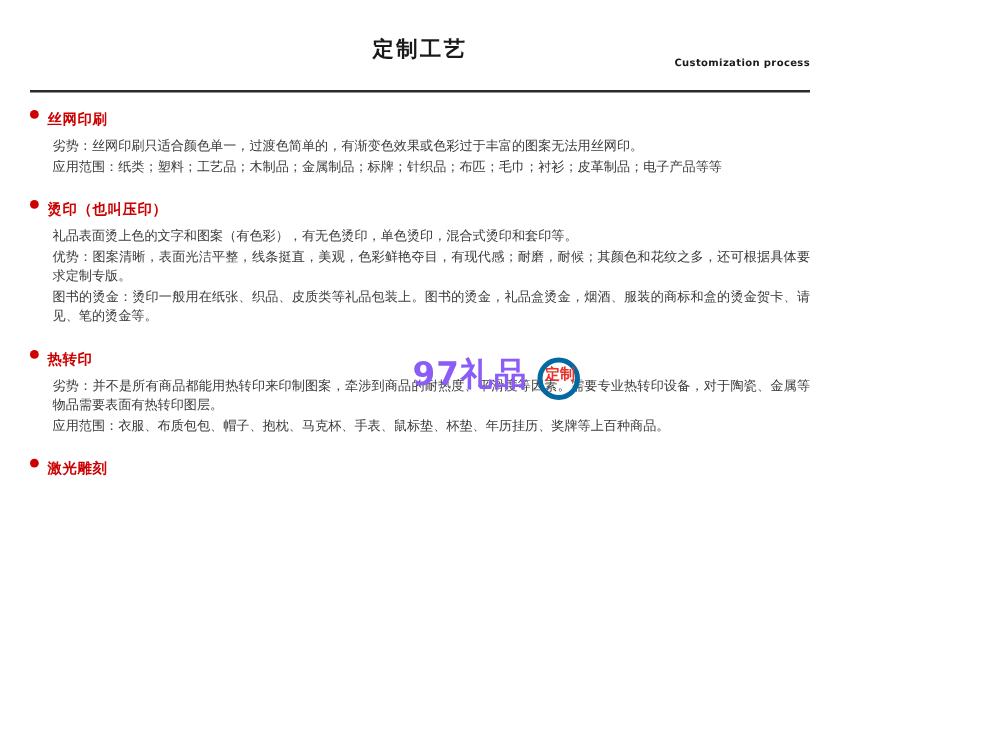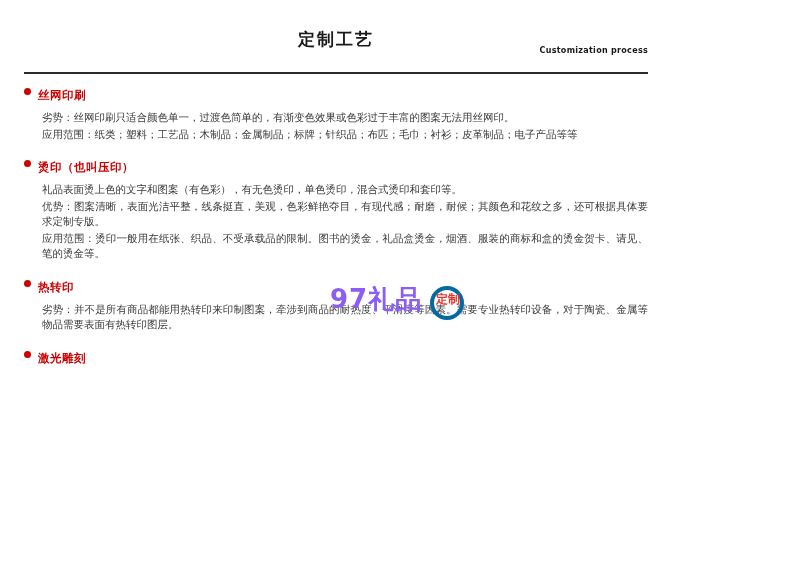--- a/index.html
+++ b/index.html
@@ -142,31 +142,32 @@
   </div>
 
   <div class="section">
     <div class="sec-head">
       <span class="bullet"></span>
       <span class="sec-title">烫印（也叫压印）</span>
     </div>
     <div class="sec-body">
       <p class="para">礼品表面烫上色的文字和图案（有色彩），有无色烫印，单色烫印，混合式烫印和套印等。</p>
       <p class="para">优势：图案清晰，表面光洁平整，线条挺直，美观，色彩鲜艳夺目，有现代感；耐磨，耐候；其颜色和花纹之多，还可根据具体要求定制专版。</p>
-      <p class="para">应用范围：烫印一般用在纸张、织品、不受承载品的限制。图书的烫金，礼品盒烫金，烟酒、服装的商标和盒的烫金贺卡、请见、笔的烫金等。</p>
+      <p class="para">图书的烫金：烫印一般用在纸张、织品、皮质类等礼品包装上。图书的烫金，礼品盒烫金，烟酒、服装的商标和盒的烫金贺卡、请见、笔的烫金等。</p>
     </div>
   </div>
 
   <div class="section">
     <div class="sec-head">
       <span class="bullet"></span>
       <span class="sec-title">热转印</span>
     </div>
     <div class="sec-body">
       <p class="para">劣势：并不是所有商品都能用热转印来印制图案，牵涉到商品的耐热度、平滑度等因素。需要专业热转印设备，对于陶瓷、金属等物品需要表面有热转印图层。</p>
+      <p class="para">应用范围：衣服、布质包包、帽子、抱枕、马克杯、手表、鼠标垫、杯垫、年历挂历、奖牌等上百种商品。</p>
     </div>
   </div>
 
   <div class="section">
     <div class="sec-head">
       <span class="bullet"></span>
       <span class="sec-title">激光雕刻</span>
     </div>
   </div>
 

